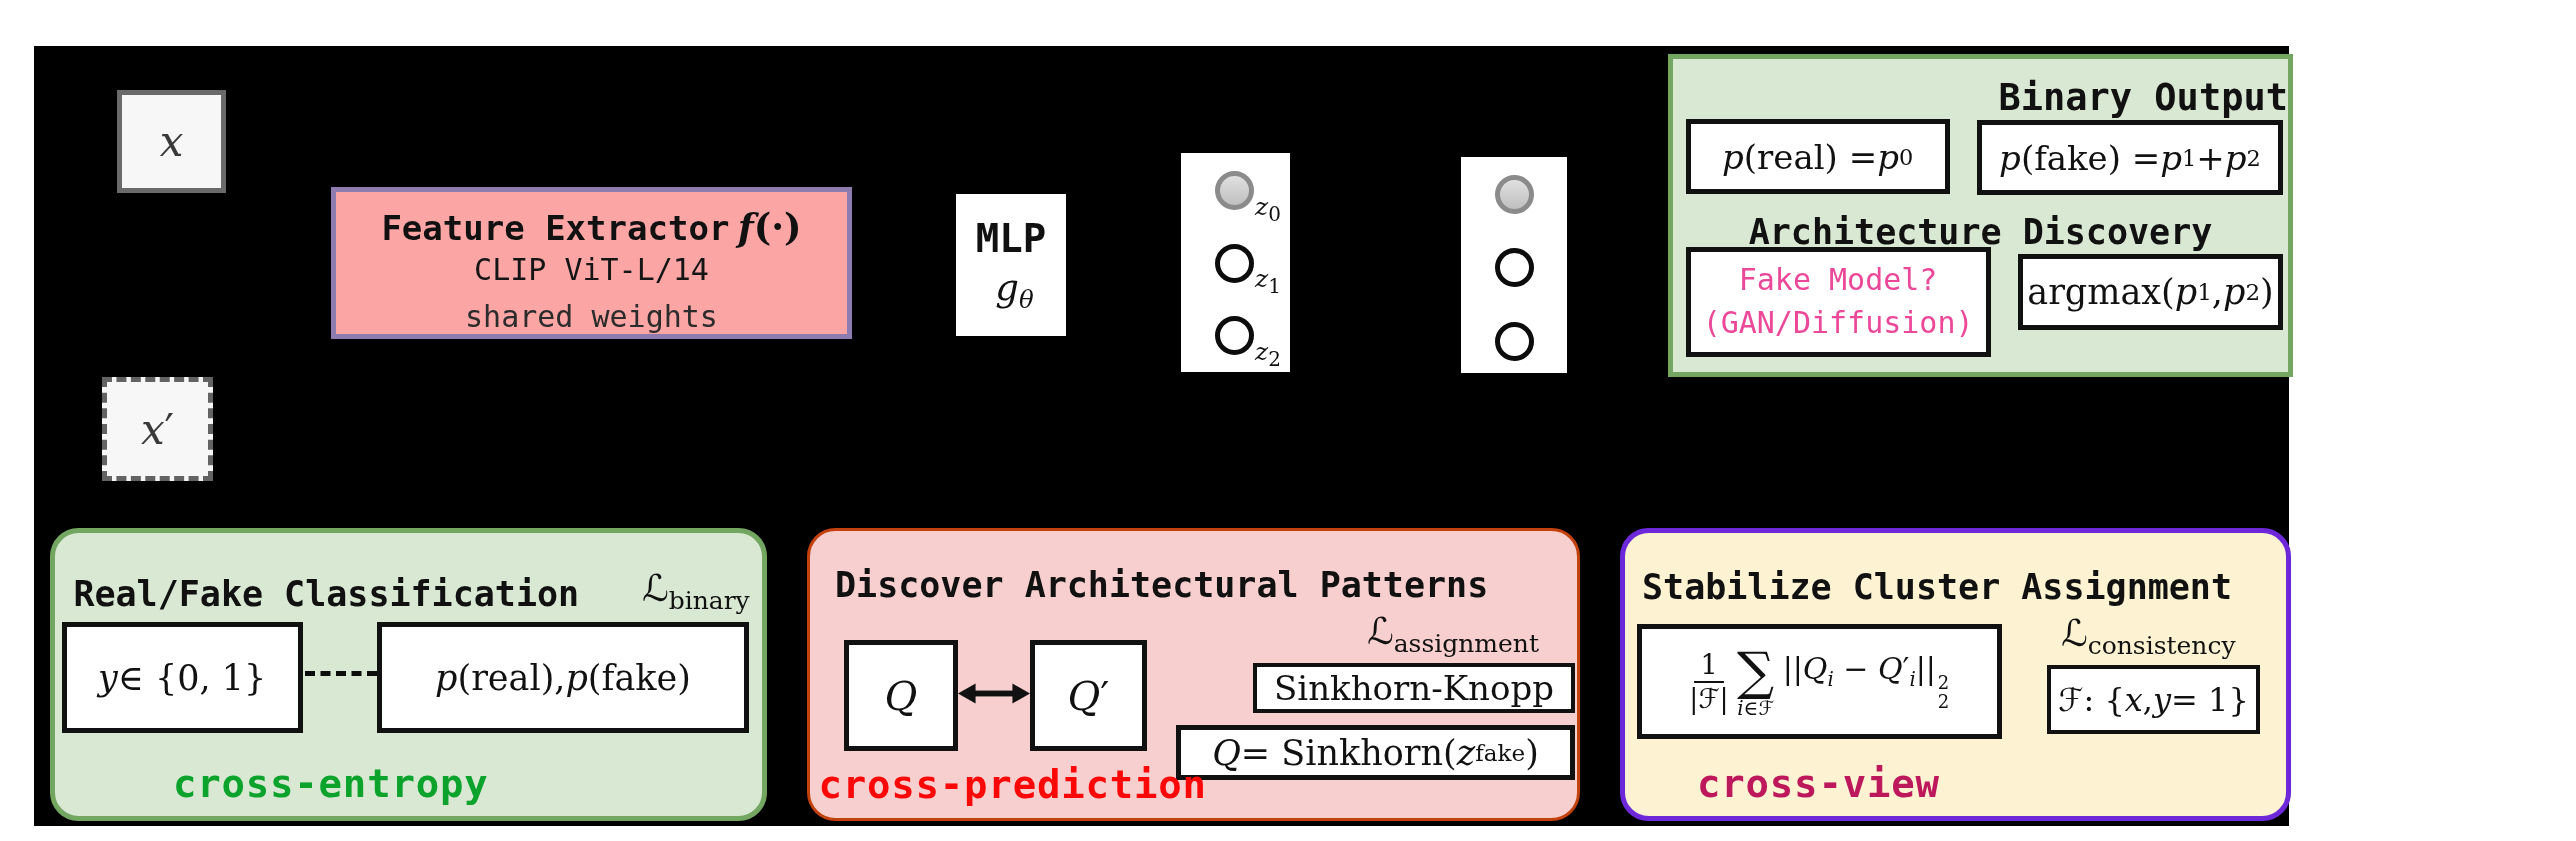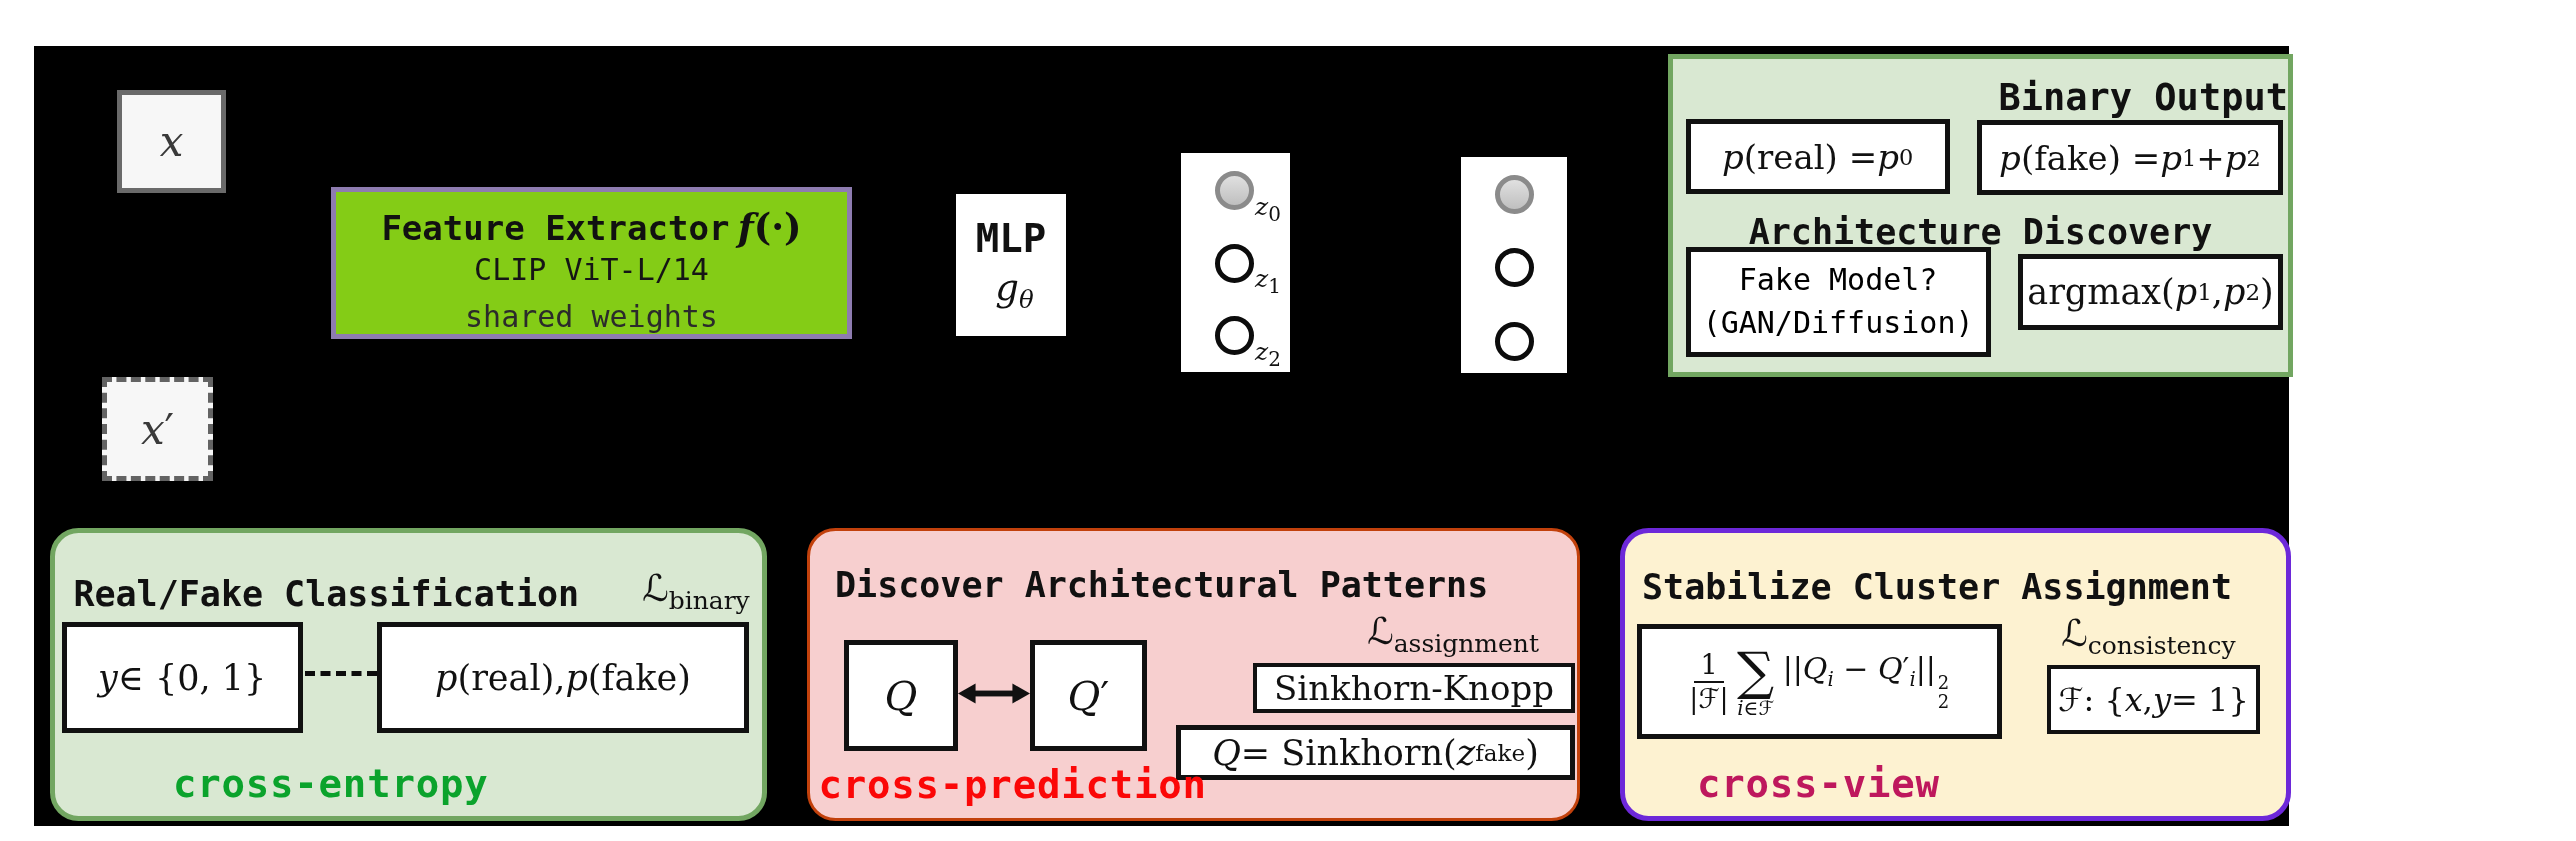--- a/index.html
+++ b/index.html
@@ -19,21 +19,21 @@
   .math sub.it, .math .isub{font-style:italic;}
   .stack{display:inline-flex;flex-direction:column;align-items:center;font-size:60%;line-height:1.05;vertical-align:-0.55em;margin-left:1.7px;}
 
   
   .x-node{left:117px;top:90px;width:109px;height:103px;background:#f7f7f7;border:5px solid #6a6a6a;
           display:flex;align-items:center;justify-content:center;font-size:42px;color:#3a3a3a;}
   .xp-node{left:102px;top:377px;width:111px;height:104px;background:#f7f7f7;border:5px dashed #636363;
           display:flex;align-items:center;justify-content:center;font-size:42px;color:#3a3a3a;}
 
   
-  .feature{left:331px;top:187px;width:521px;height:152px;background:#84cc16;border:5px solid #8e7cb0;}
+  .feature{left:331px;top:187px;width:521px;height:152px;background:#fca5a5;border:5px solid #8e7cb0;}
   .fe-title{position:absolute;left:0;top:13.4px;width:100%;text-align:center;font-size:34px;}
   .fe-title .math{font-size:37px;margin-left:8.4px;}
   .fe-sub{position:absolute;left:0;top:60px;width:100%;text-align:center;font-size:30px;color:#151515;}
   .fe-note{position:absolute;left:0;top:107px;width:100%;text-align:center;font-size:30px;color:#2b2b2b;}
 
   
   .mlp{left:956px;top:194px;width:110px;height:142px;background:#fff;display:flex;flex-direction:column;
        align-items:center;justify-content:center;gap:5px;}
   .mlp .name{font-size:39px;}
   .mlp .math{font-size:37px;margin-left:7px;}
@@ -45,21 +45,21 @@
   .neuron.gray{border:5px solid #8b8b8b;background:linear-gradient(#e0e0e0,#bfbfbf);}
   .zlabel{position:absolute;font-size:25px;}
   .zlabel sub{font-size:20px;}
 
   
   .output{left:1668px;top:54px;width:625px;height:323px;background:#d9e8d2;border:5px solid #72a661;}
   .op-title{position:absolute;left:0;top:17px;width:100%;font-size:37px;}
   .op-sub{position:absolute;left:0;top:153px;width:100%;text-align:center;font-size:35px;}
   .op-preal{left:12.6px;top:60px;width:264px;height:75px;font-size:34px;}
   .op-pfake{left:304px;top:61px;width:306px;height:75px;font-size:34px;}
-  .op-fake{left:12.6px;top:188px;width:305px;height:110px;flex-direction:column;line-height:1.42;font-size:30px;color:#000000;}
+  .op-fake{left:12.6px;top:188px;width:305px;height:110px;flex-direction:column;line-height:1.42;font-size:30px;color:#ec4899;}
   .op-argmax{left:345px;top:195px;width:265px;height:76px;font-size:35px;}
 
   
   .loss-panel{border-radius:28.5px;}
   .lp-title{position:absolute;font-size:35px;top:34px;}
   .lp-loss{position:absolute;font-size:37px;}
   .lp-loss sub{font-size:25px;}
   .lp-tag{position:absolute;font-size:39px;letter-spacing:0.8px;}
 
   .cls{left:50px;top:528px;width:717px;height:293px;background:#d9e8d2;border:5px solid #72a661;}

